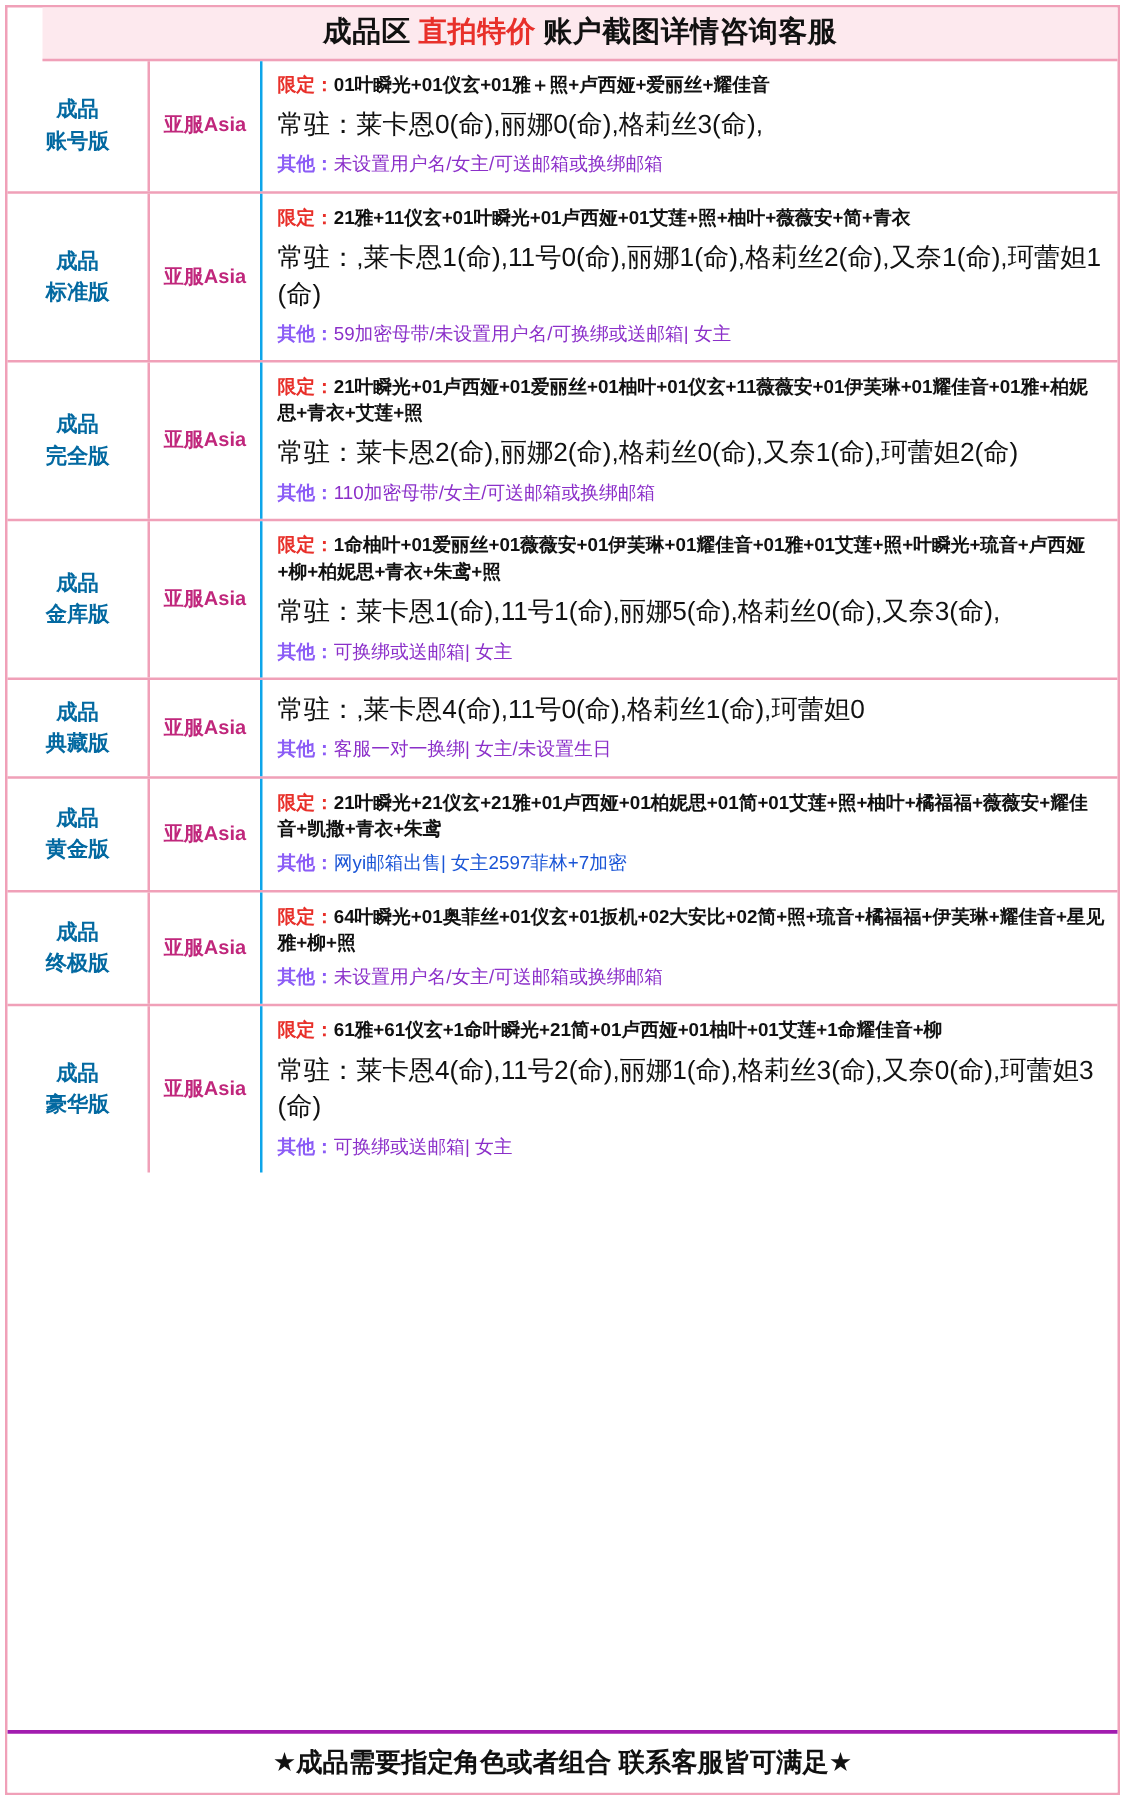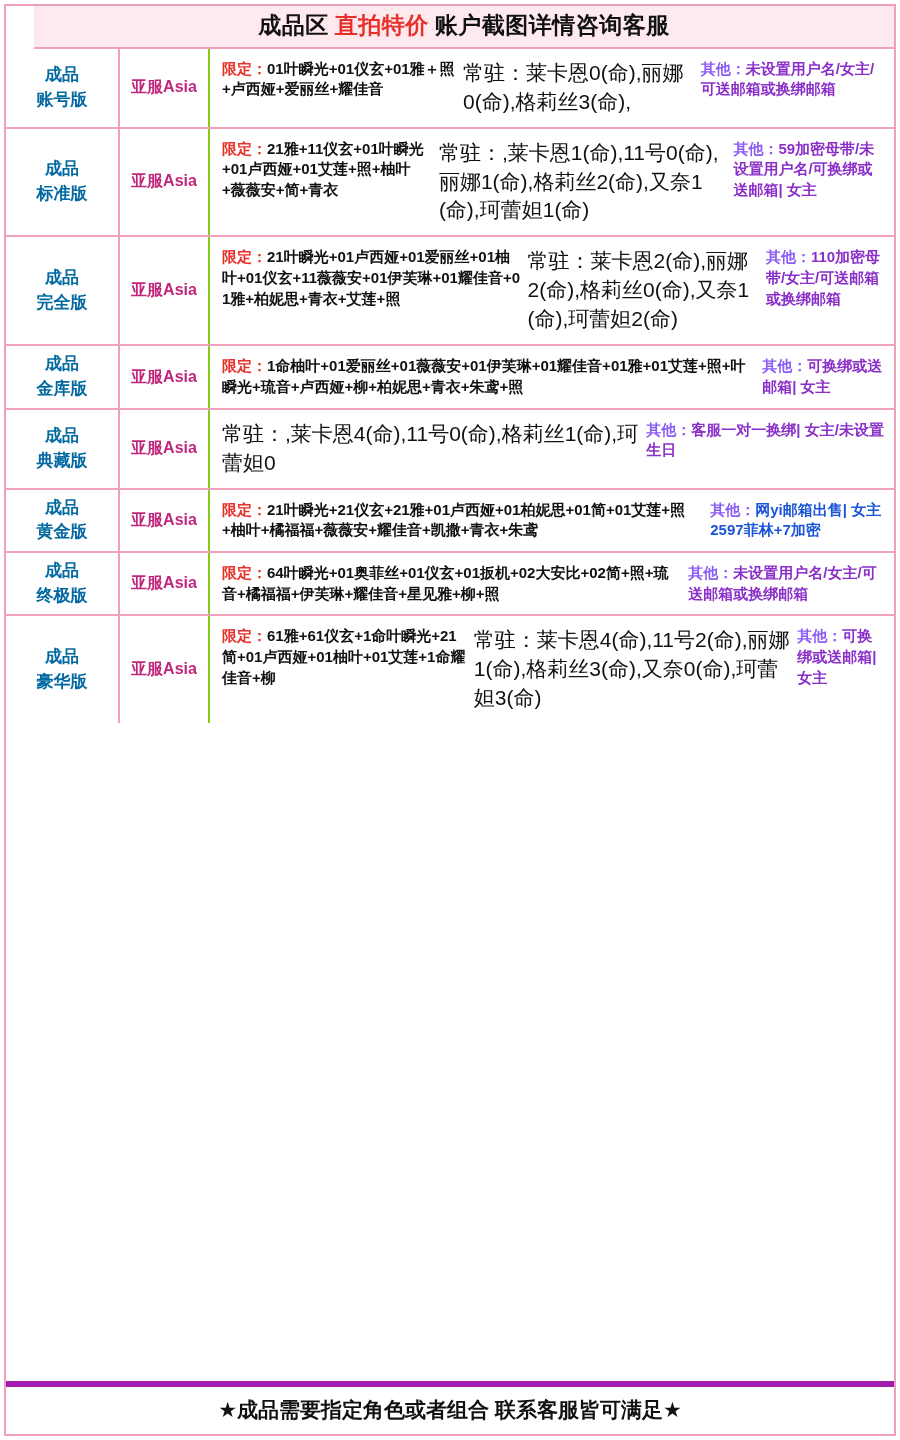--- a/index.html
+++ b/index.html
@@ -84,34 +84,34 @@
     justify-content: center;
     font-size: 17px;
     font-weight: bold;
     color: #0369a1;
     line-height: 1.45;
     text-align: center;
   }
   .c-server {
     width: 88px;
     flex: 0 0 88px;
-    border-right: 2px solid #84cc16;
+    border-right: 2px solid #0ea5e9;
     display: flex;
     align-items: center;
     justify-content: center;
     font-size: 16px;
     font-weight: bold;
     color: #c0277c;
     text-align: center;
   }
   .c-detail {
     flex: 1 1 auto;
     padding: 10px 10px 10px 12px;
     display: flex;
-    flex-direction: row;
+    flex-direction: column;
     justify-content: center;
     gap: 7px;
     min-width: 0;
   }
   .line {
     font-size: 15px;
     line-height: 1.38;
     word-break: break-all;
   }
   .line-limited {
@@ -137,29 +137,29 @@
   .line-other {
     font-size: 15px;
     font-weight: bold;
   }
   .lbl-other {
     color: #8b5cf6;
     font-weight: bold;
   }
   .val-other {
     color: #8b2fc9;
-    font-weight: bold;
+    font-weight: normal;
   }
   .val-other.blue {
     color: #1a55d6;
   }
 
   
   .footer {
-    border-top: 6px solid #a21caf;
+    border-top: 3px solid #a21caf;
     text-align: center;
     padding: 9px 0 10px 0;
     font-size: 21px;
     font-weight: bold;
     color: #111;
     background: #ffffff;
   }
 </style>
 </head>
 <body>
@@ -214,20 +214,21 @@
       </div>
 
       <div class="row">
         <div class="c-name">
           <span>成品</span>
           <span>金库版</span>
         </div>
         <div class="c-server">亚服Asia</div>
         <div class="c-detail">
           <div class="line line-limited"><span class="lbl-limited">限定：</span><span class="val-limited">1命柚叶+01爱丽丝+01薇薇安+01伊芙琳+01耀佳音+01雅+01艾莲+照+叶瞬光+琉音+卢西娅+柳+柏妮思+青衣+朱鸢+照</span></div>
+          <div class="line line-perm"><span class="lbl-perm">常驻：</span><span class="val-perm">莱卡恩1(命),11号1(命),丽娜5(命),格莉丝0(命),又奈3(命),</span></div>
           <div class="line line-other"><span class="lbl-other">其他：</span><span class="val-other">可换绑或送邮箱| 女主</span></div>
         </div>
       </div>
 
       <div class="row">
         <div class="c-name">
           <span>成品</span>
           <span>典藏版</span>
         </div>
         <div class="c-server">亚服Asia</div>

